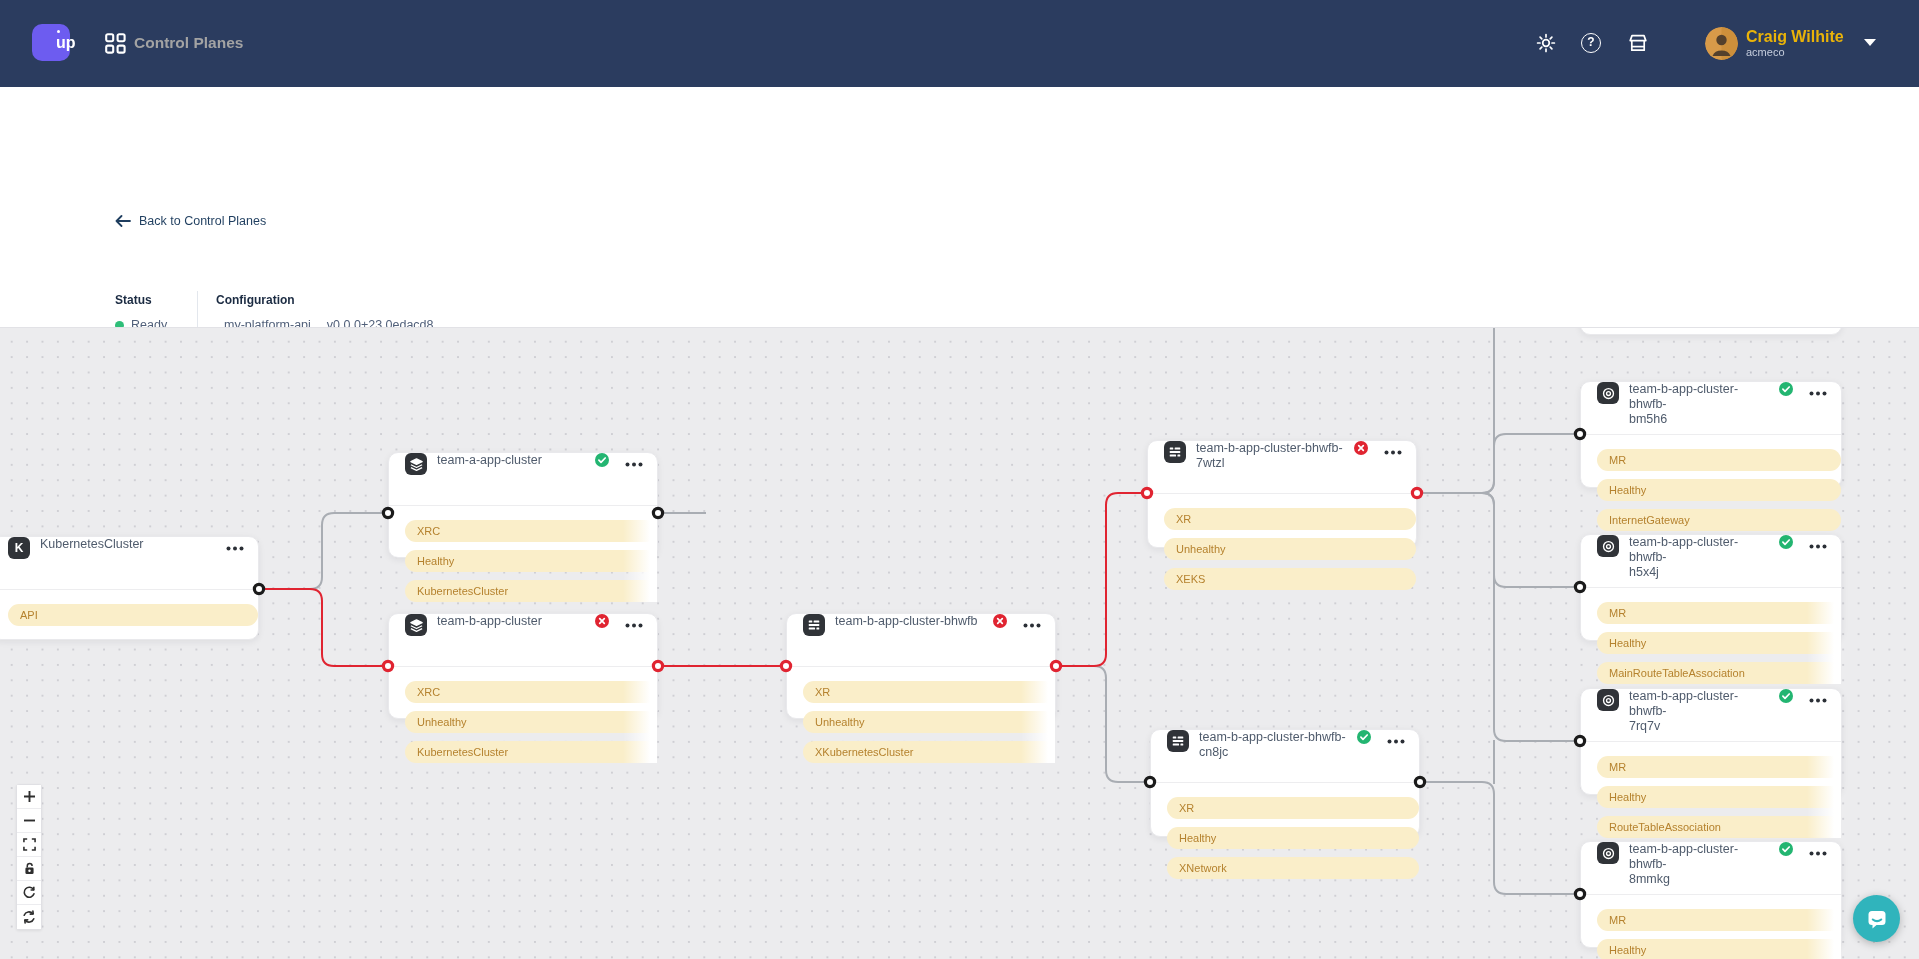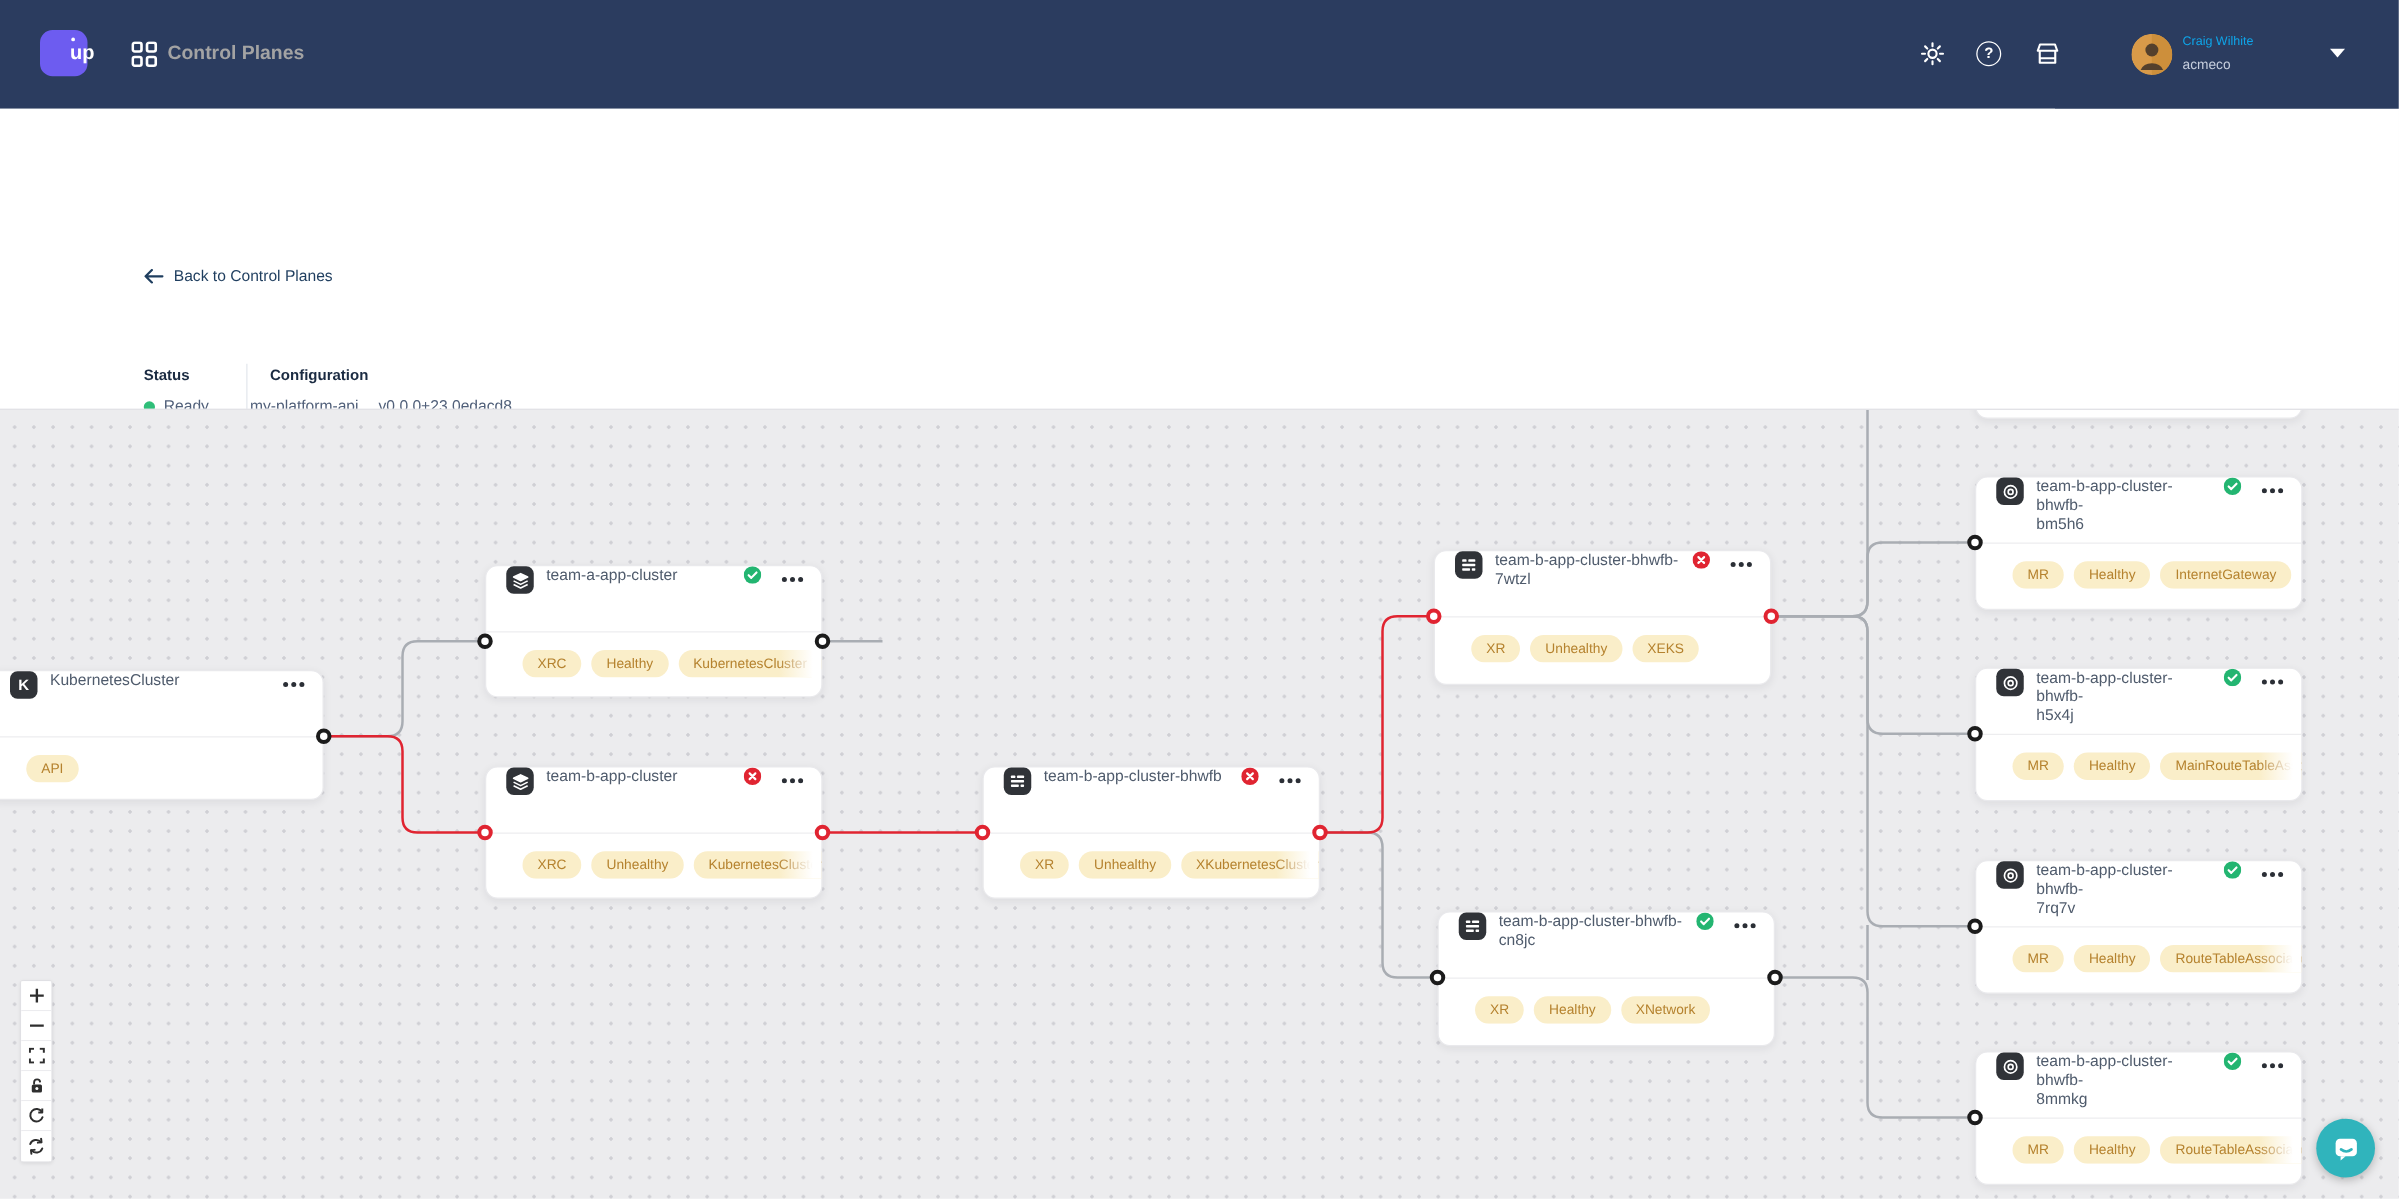--- a/index.html
+++ b/index.html
@@ -15,38 +15,38 @@
   .logo span::before { content:""; position:absolute; left:1px; top:-4px; width:3px; height:3px;
     border-radius:50%; background:#fff; }
   .nav-grid { position:absolute; left:105px; top:33px; width:21px; height:21px; }
   .nav-title { position:absolute; left:134px; top:34px; color:#a3a3a3; font-size:15.5px; font-weight:bold; }
   .nav-icon { position:absolute; top:32px; width:22px; height:22px; cursor:pointer; }
   .nav-help { position:absolute; top:33px; width:20px; height:20px; border:1.7px solid #fff;
     border-radius:50%; color:#fff; font-size:12px; font-weight:bold; text-align:center;
     line-height:17px; cursor:pointer; }
   .avatar { position:absolute; left:1705px; top:27px; width:33px; height:33px; border-radius:50%;
     overflow:hidden; cursor:pointer; }
-  .user-name { position:absolute; left:1746px; top:28px; color:#0ea5e9; font-size:10px; font-weight:normal; }
+  .user-name { position:absolute; left:1746px; top:28px; color:#eab308; font-size:16px; font-weight:bold; }
   .user-org  { position:absolute; left:1746px; top:46px; color:#c6cedd; font-size:11px; }
   .nav-caret { position:absolute; left:1864px; top:39px; width:0; height:0;
     border-left:6px solid transparent; border-right:6px solid transparent;
     border-top:7px solid #fff; cursor:pointer; }
 
   
   .header { position:absolute; left:0; top:87px; width:1644px; height:240px; background:#fff; }
   .back-link { position:absolute; left:115px; top:127px; display:flex; align-items:center; gap:8px;
     color:#1F3E5F; font-size:12.5px; cursor:pointer; }
   .page-title { position:absolute; left:113px; top:148px; color:#203C5E; font-size:27px;
     font-weight:bold; letter-spacing:-0.3px; }
   .meta-label { position:absolute; font-size:12px; font-weight:bold; color:#1B2B42; top:206px; }
   .meta-value { position:absolute; top:231px; font-size:12.5px; color:#51607A;
     display:flex; align-items:center; gap:7px; }
   .status-dot { width:9px; height:9px; border-radius:50%; background:#2FBE79; }
   .v-divider { position:absolute; left:197px; top:204px; width:1px; height:50px; background:#E3E7ED; }
-  .config-vals { left:200px; gap:16px; }
+  .config-vals { left:224px; gap:16px; }
   .tabs { position:absolute; left:127px; top:285px; height:36px; display:flex; }
   .tab { position:relative; padding:0 8px; margin-right:36px; font-size:14.5px; font-weight:bold;
     color:#25354D; display:flex; align-items:center; cursor:pointer; }
   .tab.active { color:#5C54EA; }
   .tab.active::after { content:""; position:absolute; left:0; right:0; bottom:0; height:3px;
     background:#5C54EA; border-radius:2px; }
 
   
   .canvas { position:absolute; left:0; top:327px; width:1919px; height:632px; overflow:hidden;
     background:#ECECEE; border-top:1px solid #E2E2E6;
@@ -56,22 +56,22 @@
 
   .node { position:absolute; background:#fff; border:1px solid #E9E9EC; border-radius:10px;
     box-shadow:0 2px 7px rgba(25,30,45,.07); cursor:pointer; }
   .node-row1 { height:53px; display:flex; padding:0 14px 0 16px; gap:10px;
     border-bottom:1px solid #EDEDEF; }
   .node-icon { width:22px; height:22px; border-radius:6px; background:#303338; flex-shrink:0;
     display:grid; place-items:center; }
   .node-label { flex:1; font-size:12.5px; line-height:15px; color:#4F5B6C; overflow:hidden; }
   .node-status { width:14px; height:14px; flex-shrink:0; }
   .node-dots { flex-shrink:0; margin-left:6px; cursor:pointer; }
-  .badges { position:relative; display:flex; gap:8px; padding:14px 0 0 29px; overflow:hidden;
-    white-space:nowrap; }
+  .badges { position:relative; display:flex; gap:8px; padding:14px 0 0 16px; overflow:hidden;
+    white-space:nowrap;flex-direction:column; }
   .badge { height:22px; line-height:22px; padding:0 12px; background:#FAEEC9; color:#B5822E;
     font-size:11px; border-radius:11px; flex-shrink:0; }
   .badge-fade { position:absolute; top:0; right:0; bottom:0; width:34px;
     background:linear-gradient(to left, #ffffff 20%, rgba(255,255,255,0)); }
 
   
   .graph-controls { position:absolute; left:16px; top:456px; width:26px; background:#fff;
     border:1px solid #E0E0E4; border-radius:3px; box-shadow:0 1px 3px rgba(0,0,0,.07); }
   .gc-btn { width:24px; height:24px; display:grid; place-items:center; cursor:pointer;
     border-bottom:1px solid #ECECEF; background:#fff; }

